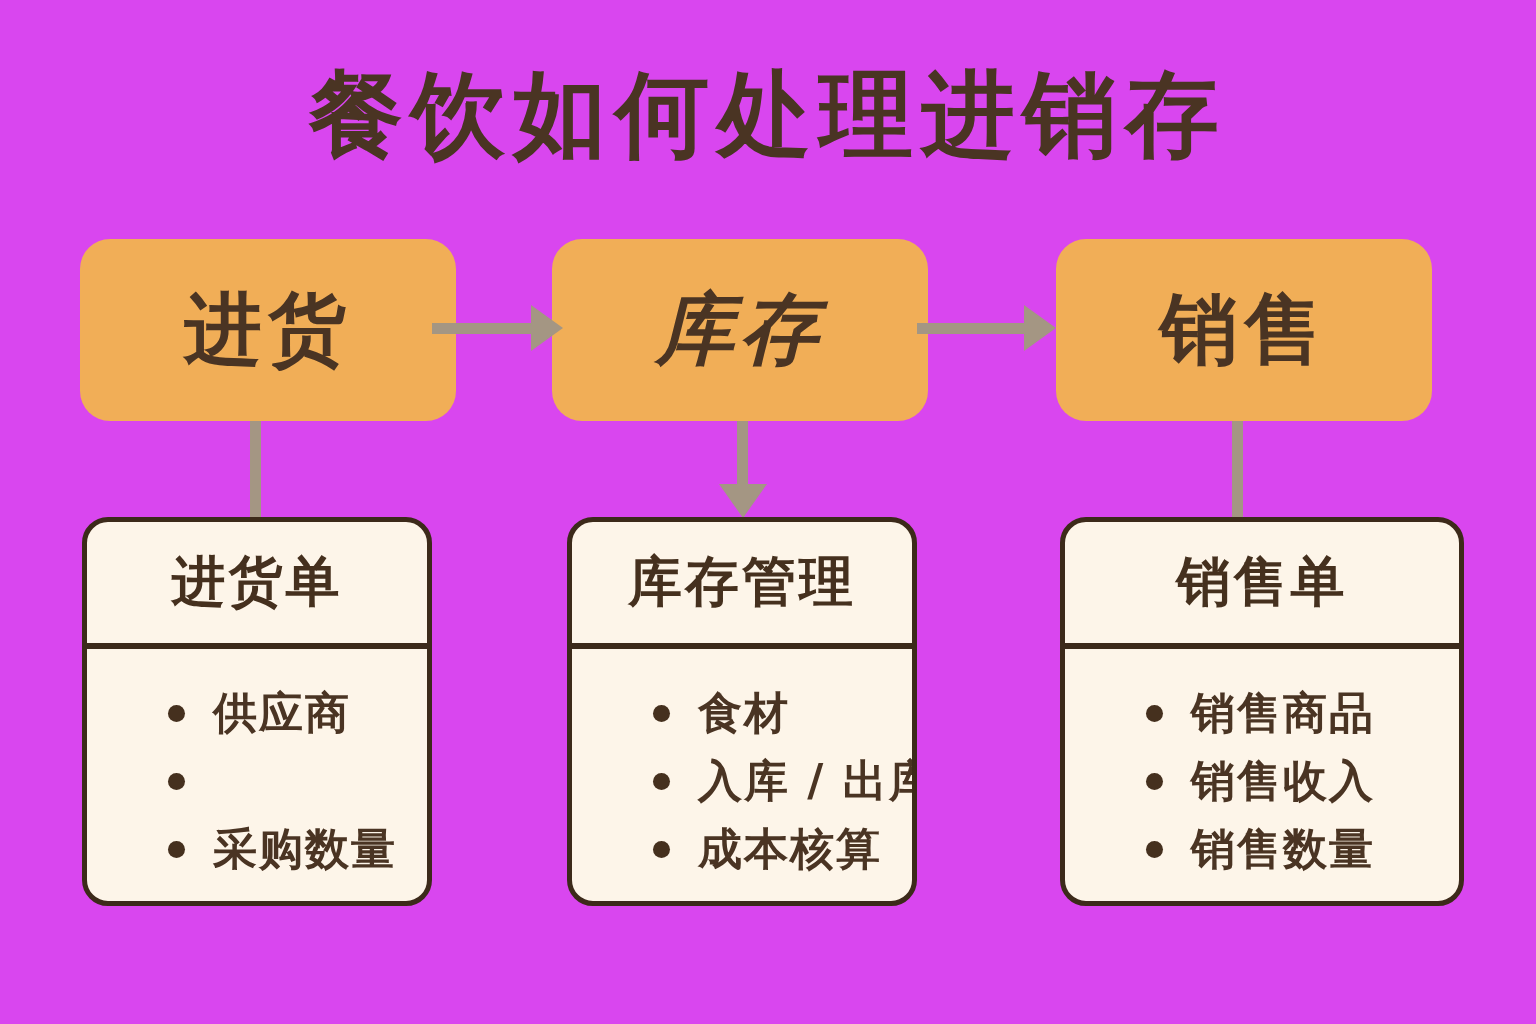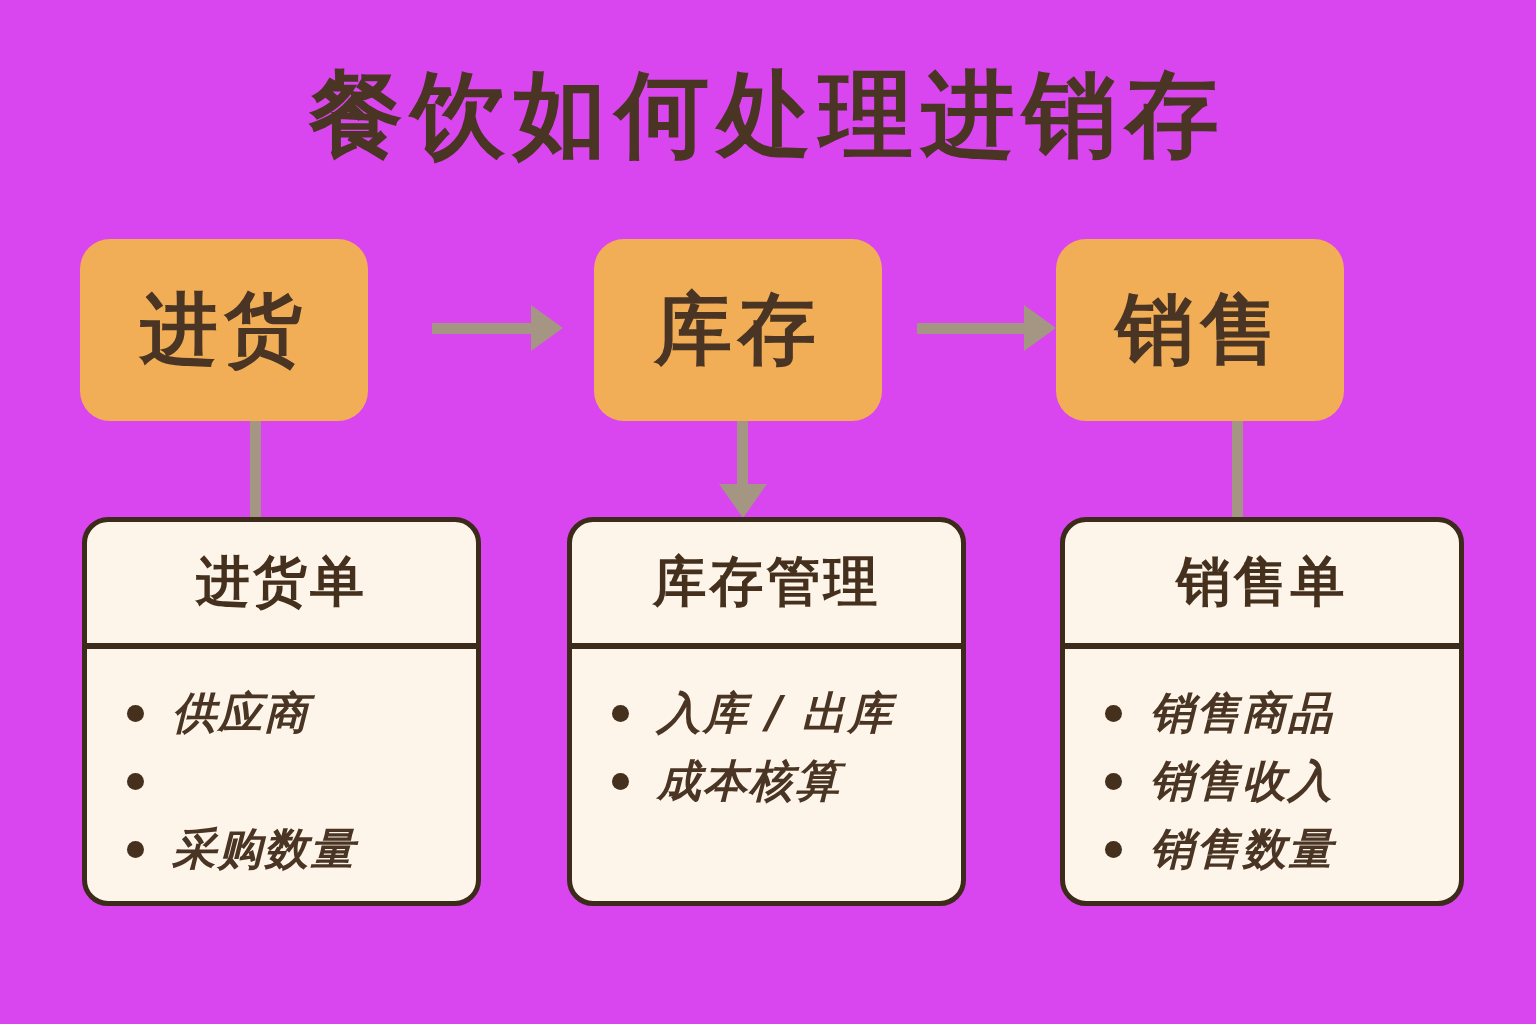--- a/index.html
+++ b/index.html
@@ -23,36 +23,36 @@
     text-align: center;
     font-size: 94px;
     font-weight: 900;
     letter-spacing: 8px;
     color: #4a3423;
   }
   
   .node {
     position: absolute;
     top: 239px;
-    width: 288px;
+    width: 376px;
     height: 182px;
     background: #f1ae57;
     border-radius: 30px;
     display: flex;
     align-items: center;
     justify-content: center;
   }
   .node-label {
     font-size: 78px;
     font-weight: 900;
     letter-spacing: 6px;
     color: #4a3423;
   }
   .node-1 { left: 80px; }
-  .node-2 { left: 594px; }
+  .node-2 { left: 552px; font-style: italic; }
   .node-3 { left: 1056px; justify-content: center; }
 
   
   .harrow { position: absolute; top: 302px; height: 52px; }
   .harrow-1 { left: 432px; width: 131px; }
   .harrow-2 { left: 917px; width: 139px; }
   .harrow .shaft {
     position: absolute;
     left: 0; right: 30px; top: 21px;
     height: 11px;
@@ -90,21 +90,21 @@
     width: 0; height: 0;
     border-left: 24px solid transparent;
     border-right: 24px solid transparent;
     border-top: 34px solid #a49683;
   }
 
   
   .card {
     position: absolute;
     top: 517px;
-    width: 399px;
+    width: 350px;
     height: 389px;
     background: #fdf5e9;
     border: 5px solid #3c2a1a;
     border-radius: 26px;
     overflow: hidden;
   }
   .card-1 { left: 82px; }
   .card-2 { left: 567px; }
   .card-3 { left: 1060px; width: 404px; }
   .card-header {
@@ -116,22 +116,21 @@
     font-weight: 900;
     letter-spacing: 3px;
     color: #45301e;
   }
   .card-divider {
     height: 0;
     border-top: 6px solid #3c2a1a;
   }
   .card-list {
     list-style: none;
-    padding: 30px 0 0 40px;
-    font-style: italic;
+    padding: 30px 0 0 81px;
   }
   .card-list li {
     display: flex;
     align-items: center;
     height: 68px;
   }
   .dot {
     flex: 0 0 auto;
     width: 17px;
     height: 17px;
@@ -197,20 +196,24 @@
       </li>
     </ul>
   </div>
 
   <div class="card card-2">
     <div class="card-header">库存管理</div>
     <div class="card-divider"></div>
     <ul class="card-list">
       <li>
         <span class="dot"></span>
+        <span class="item-label">食材</span>
+      </li>
+      <li>
+        <span class="dot"></span>
         <span class="item-label">入库 / 出库</span>
       </li>
       <li>
         <span class="dot"></span>
         <span class="item-label">成本核算</span>
       </li>
     </ul>
   </div>
 
   <div class="card card-3">

